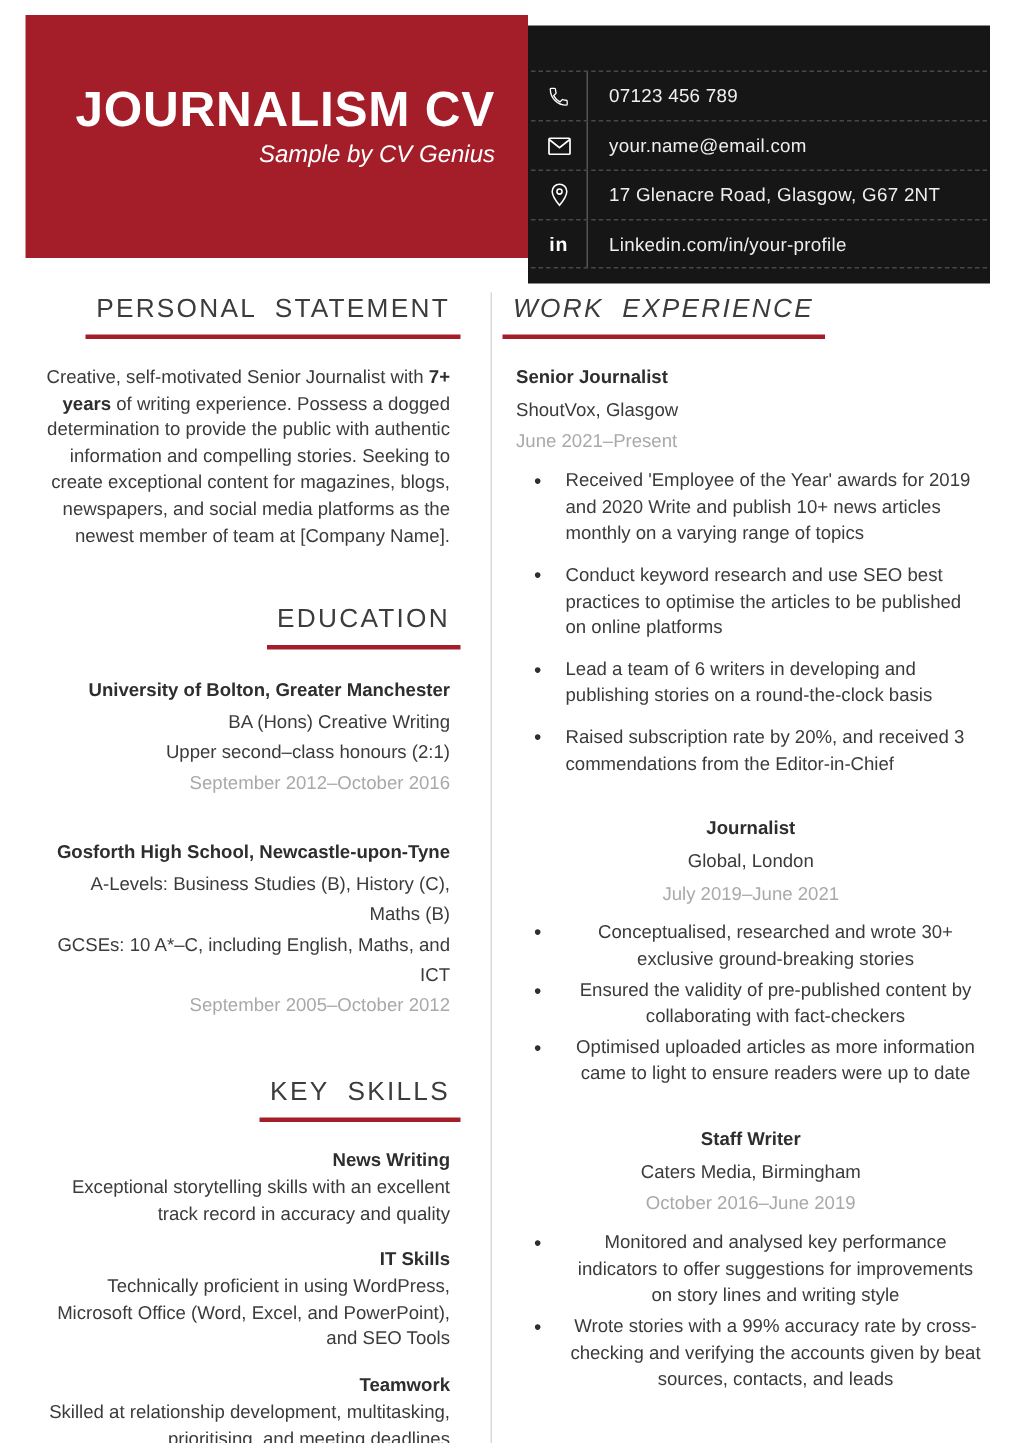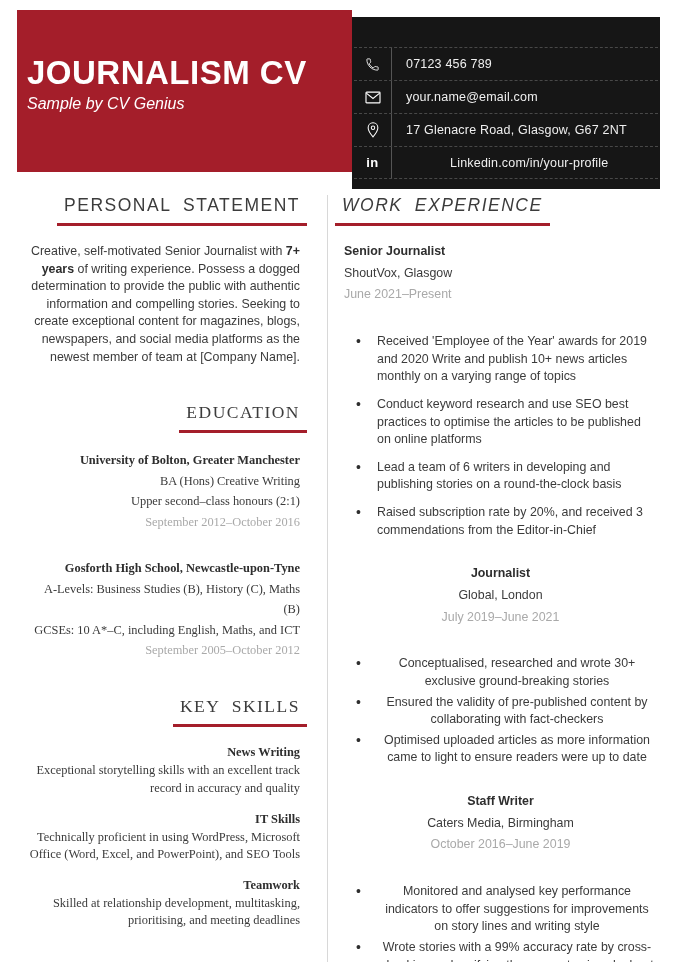--- a/index.html
+++ b/index.html
@@ -17,21 +17,21 @@
 
   
   .hdr-red {
     position: absolute;
     left: 17px; top: 10px;
     width: 335px; height: 162px;
     background: #a41e2a;
     display: flex;
     flex-direction: column;
     justify-content: center;
-    align-items: flex-start;
+    align-items: flex-end;
     padding: 0 22px 14px 10px;
   }
   .hdr-red h1 {
     color: #ffffff;
     font-size: 33px;
     font-weight: 700;
     letter-spacing: 0.5px;
     line-height: 1.1;
     text-align: right;
   }
@@ -50,21 +50,21 @@
     background: #161616;
     padding-top: 30px;
   }
   .contact-row {
     display: flex;
     align-items: center;
     height: 33px;
     border-top: 1px dashed #484848;
     margin: 0 2px;
   }
-  .contact-row:last-child { border-bottom: 1px dashed #484848; gap: 44px; }
+  .contact-row:last-child { border-bottom: 1px dashed #484848; }
   .contact-ic {
     width: 38px;
     align-self: stretch;
     display: flex;
     align-items: center;
     justify-content: center;
     border-right: 1px solid #555555;
     flex: none;
   }
   .contact-ic svg { display: block; }
@@ -116,40 +116,40 @@
   .col-right .section-head { margin-left: -9px; margin-bottom: 15px; font-style: italic; }
 
   .body p, .body li, .edu-line, .skill-desc, .job-line {
     font-size: 12.4px;
     line-height: 1.42;
   }
 
   .statement { color: #3b3b3b; }
   .statement b { color: #2e2e2e; }
 
-  .section + .section { margin-top: 36px; font-family: Liberation Serif, serif; }
+  .section + .section { margin-top: 36px; }
 
   
   .edu-entry + .edu-entry { margin-top: 26px; }
   .edu-school { font-weight: 700; color: #2e2e2e; font-size: 12.4px; line-height: 1.65; }
   .edu-line { line-height: 1.65; }
   .edu-dates { color: #a9a9a9; font-size: 12.4px; line-height: 1.65; }
 
   
   .skill + .skill { margin-top: 13px; }
   .skill-name { font-weight: 700; color: #2e2e2e; font-size: 12.4px; line-height: 1.45; }
 
   
   .job + .job { margin-top: 24px; text-align: center; }
   .job-title { font-weight: 700; color: #2e2e2e; font-size: 12.4px; line-height: 1.75; }
   .job-company { line-height: 1.75; }
   .job-dates { color: #a9a9a9; line-height: 1.75; }
   .job ul {
     list-style: none;
-    margin-top: 27px;
+    margin-top: 6px;
     padding-left: 0;
   }
   .job li {
     position: relative;
     padding-left: 33px;
     margin-bottom: 3px;
   }
   .job ul.spaced li { margin-bottom: 10px; }
   .job li::before {
     content: "\2022";

